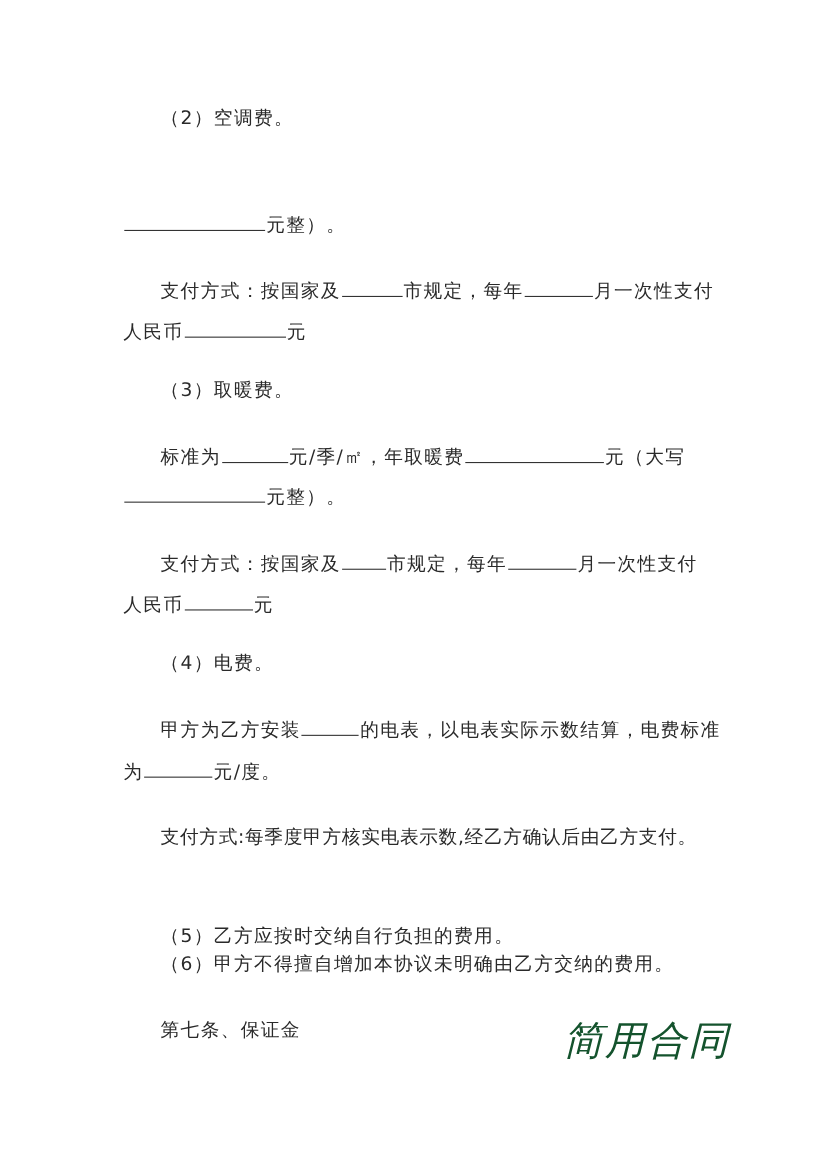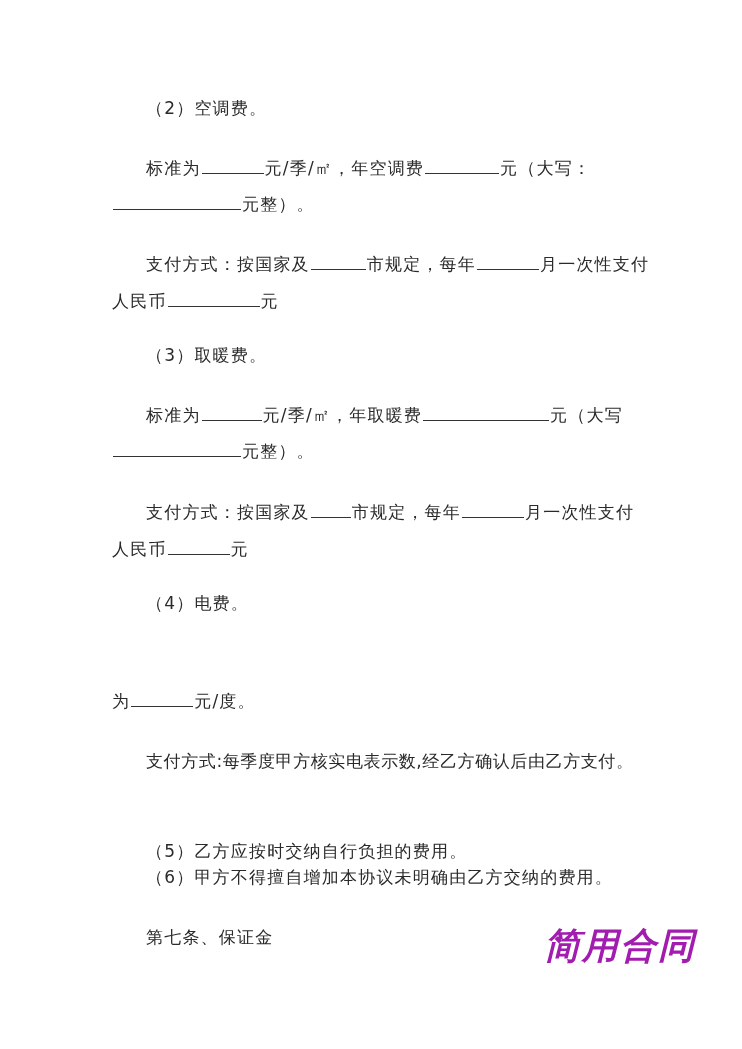--- a/index.html
+++ b/index.html
@@ -9,38 +9,35 @@
     color: #2a2a2a;
   }
   .page { position: absolute; left: 0; top: 0; width: 646px; height: 1049px; background: #fff; }
   .line {
     position: absolute; left: 112px; white-space: nowrap;
     font-size: 17px; line-height: 22px; letter-spacing: 1.2px;
   }
   .indent { left: 146px; }
   .blank { display: inline-block; border-bottom: 1px solid #333; height: 16px; vertical-align: baseline; margin: 0 1px; }
   .wm {
-    position: absolute; color: #a21caf; font-style: italic; font-weight: bold;
-    font-family: "DejaVu Sans", sans-serif; white-space: nowrap; margin-left: 32px;
+    position: absolute; color: #14532d; font-style: italic; font-weight: normal;
+    font-family: "DejaVu Sans", sans-serif; white-space: nowrap;
   }
   .wm-title { left: 512px; top: 922px; font-size: 36px; letter-spacing: 2px; }
   .wm-sub { left: 512px; top: 970px; font-size: 20px; letter-spacing: 1px; }
 </style>
 </head>
 <body>
 
 <div class="page">
 
   <div class="line indent" style="top:97px">
     <span>（2）空调费。</span>
   </div>
 
-  <div class="line indent" style="top:157px">
-    <span>标准为</span><span class="blank" style="width:62px"></span><span>元/季/㎡，年空调费</span><span class="blank" style="width:74px"></span><span>元（大写：</span>
-  </div>
   <div class="line" style="top:193px">
     <span class="blank" style="width:128px"></span><span>元整）。</span>
   </div>
 
   <div class="line indent" style="top:253px">
     <span>支付方式：按国家及</span><span class="blank" style="width:55px"></span><span>市规定，每年</span><span class="blank" style="width:62px"></span><span>月一次性支付</span>
   </div>
   <div class="line" style="top:290px">
     <span>人民币</span><span class="blank" style="width:92px"></span><span>元</span>
   </div>
@@ -60,20 +57,23 @@
     <span>支付方式：按国家及</span><span class="blank" style="width:40px"></span><span>市规定，每年</span><span class="blank" style="width:62px"></span><span>月一次性支付</span>
   </div>
   <div class="line" style="top:538px">
     <span>人民币</span><span class="blank" style="width:62px"></span><span>元</span>
   </div>
 
   <div class="line indent" style="top:592px">
     <span>（4）电费。</span>
   </div>
 
+  <div class="line indent" style="top:652px">
+    <span>甲方为乙方安装</span><span class="blank" style="width:52px"></span><span>的电表，以电表实际示数结算，电费标准</span>
+  </div>
   <div class="line indent" style="top:750px; letter-spacing:0.6px">
     <span>支付方式:每季度甲方核实电表示数,经乙方确认后由乙方支付。</span>
   </div>
 
   <div class="line" style="top:690px">
     <span>为</span><span class="blank" style="width:62px"></span><span>元/度。</span>
   </div>
 
   <div class="line indent" style="top:840px">
     <span>（5）乙方应按时交纳自行负担的费用。</span>

